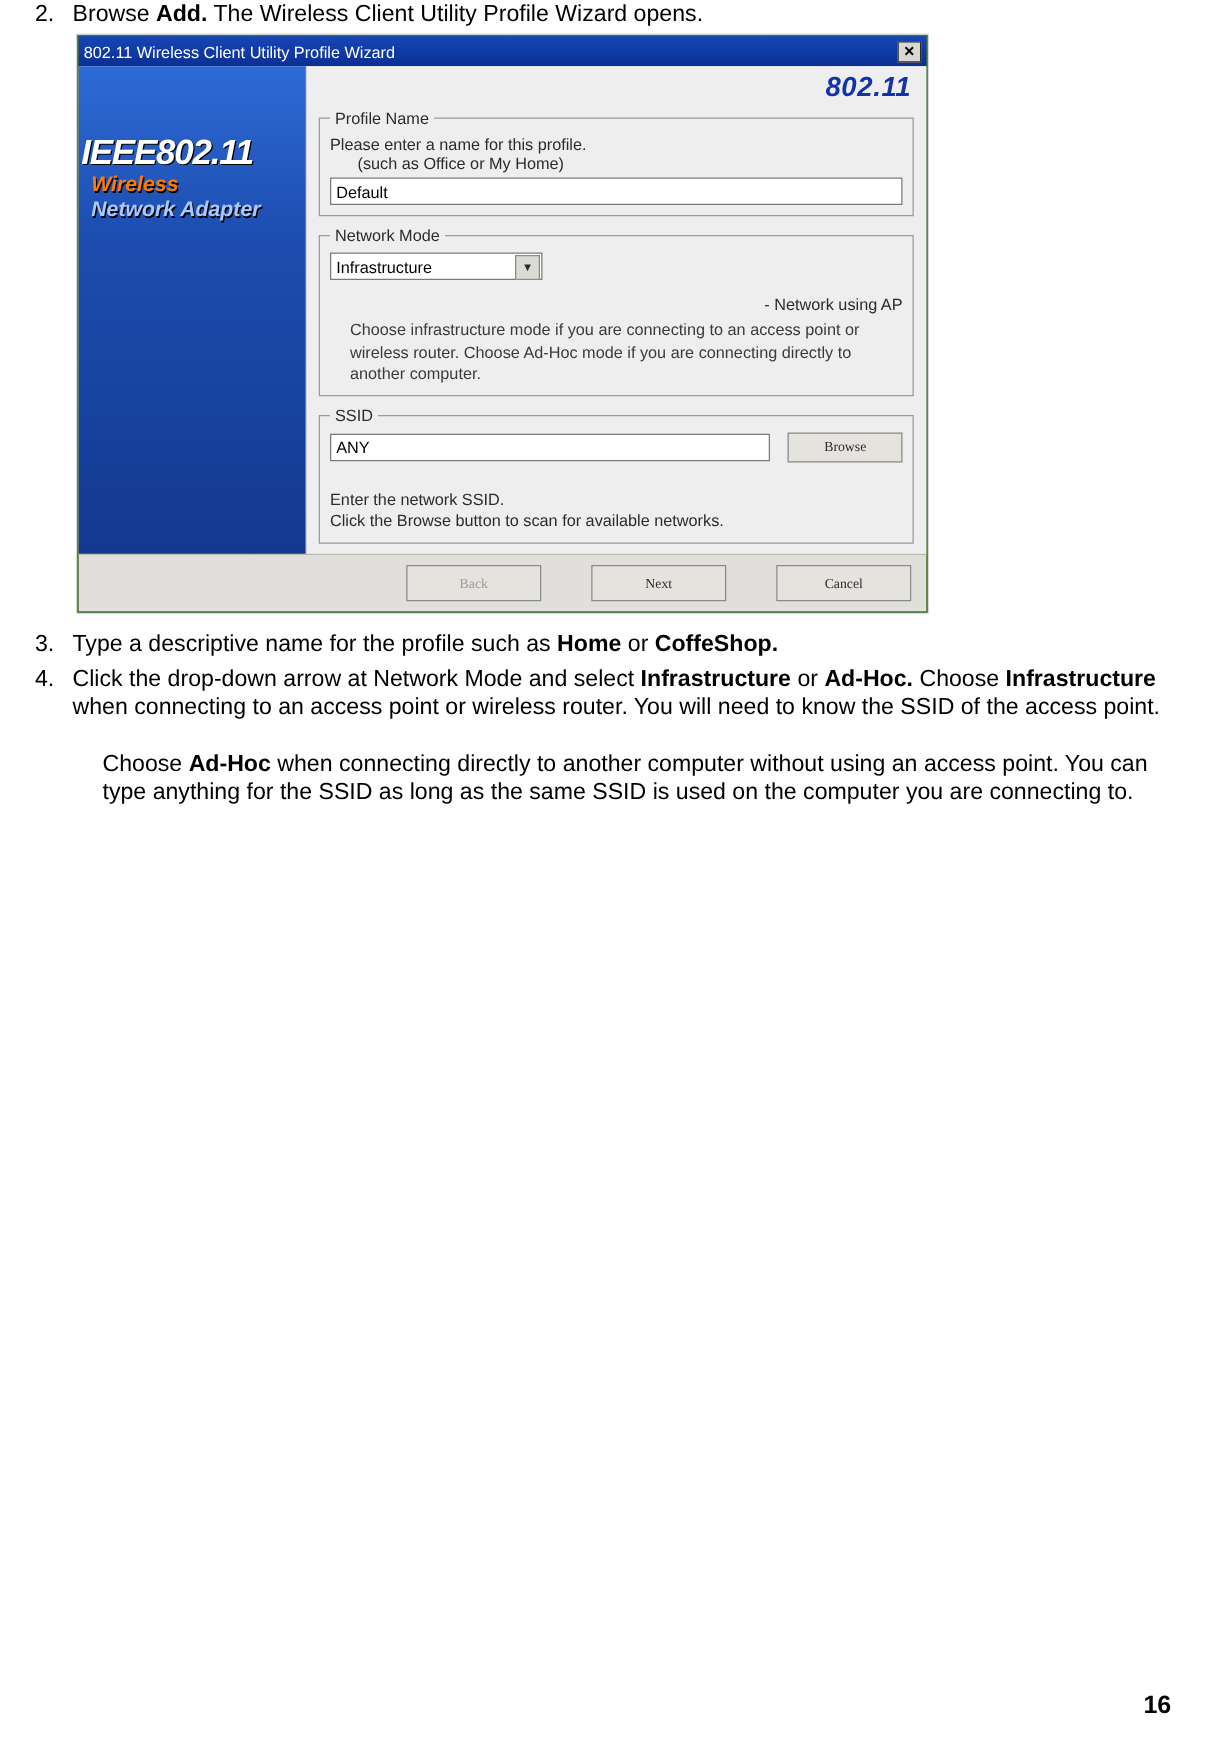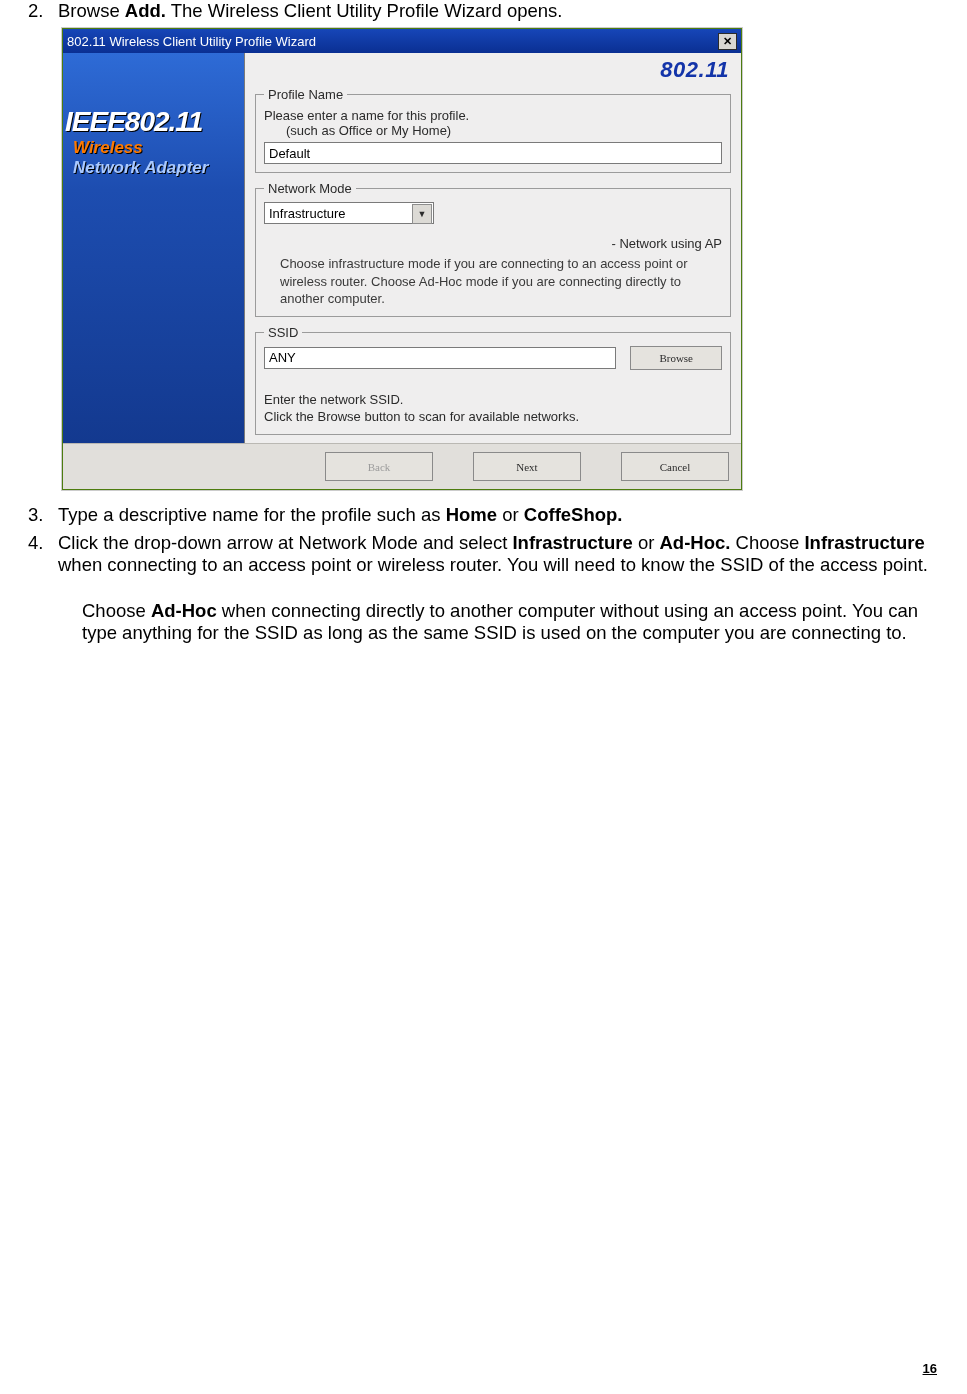--- a/index.html
+++ b/index.html
@@ -193,22 +193,21 @@
   }
   .button-bar .btn {
     width: 108px;
     height: 29px;
   }
   .page-num {
     position: absolute;
     bottom: 18px;
     right: 30px;
     font-weight: bold;
-    font-size: 13px;
-    text-decoration: underline;
+    font-size: 20px;
   }
 </style>
 </head>
 <body>
 
 <div class="page">
 
   <div class="step">
     <div class="step-num">2.</div>
     <div class="step-body">

